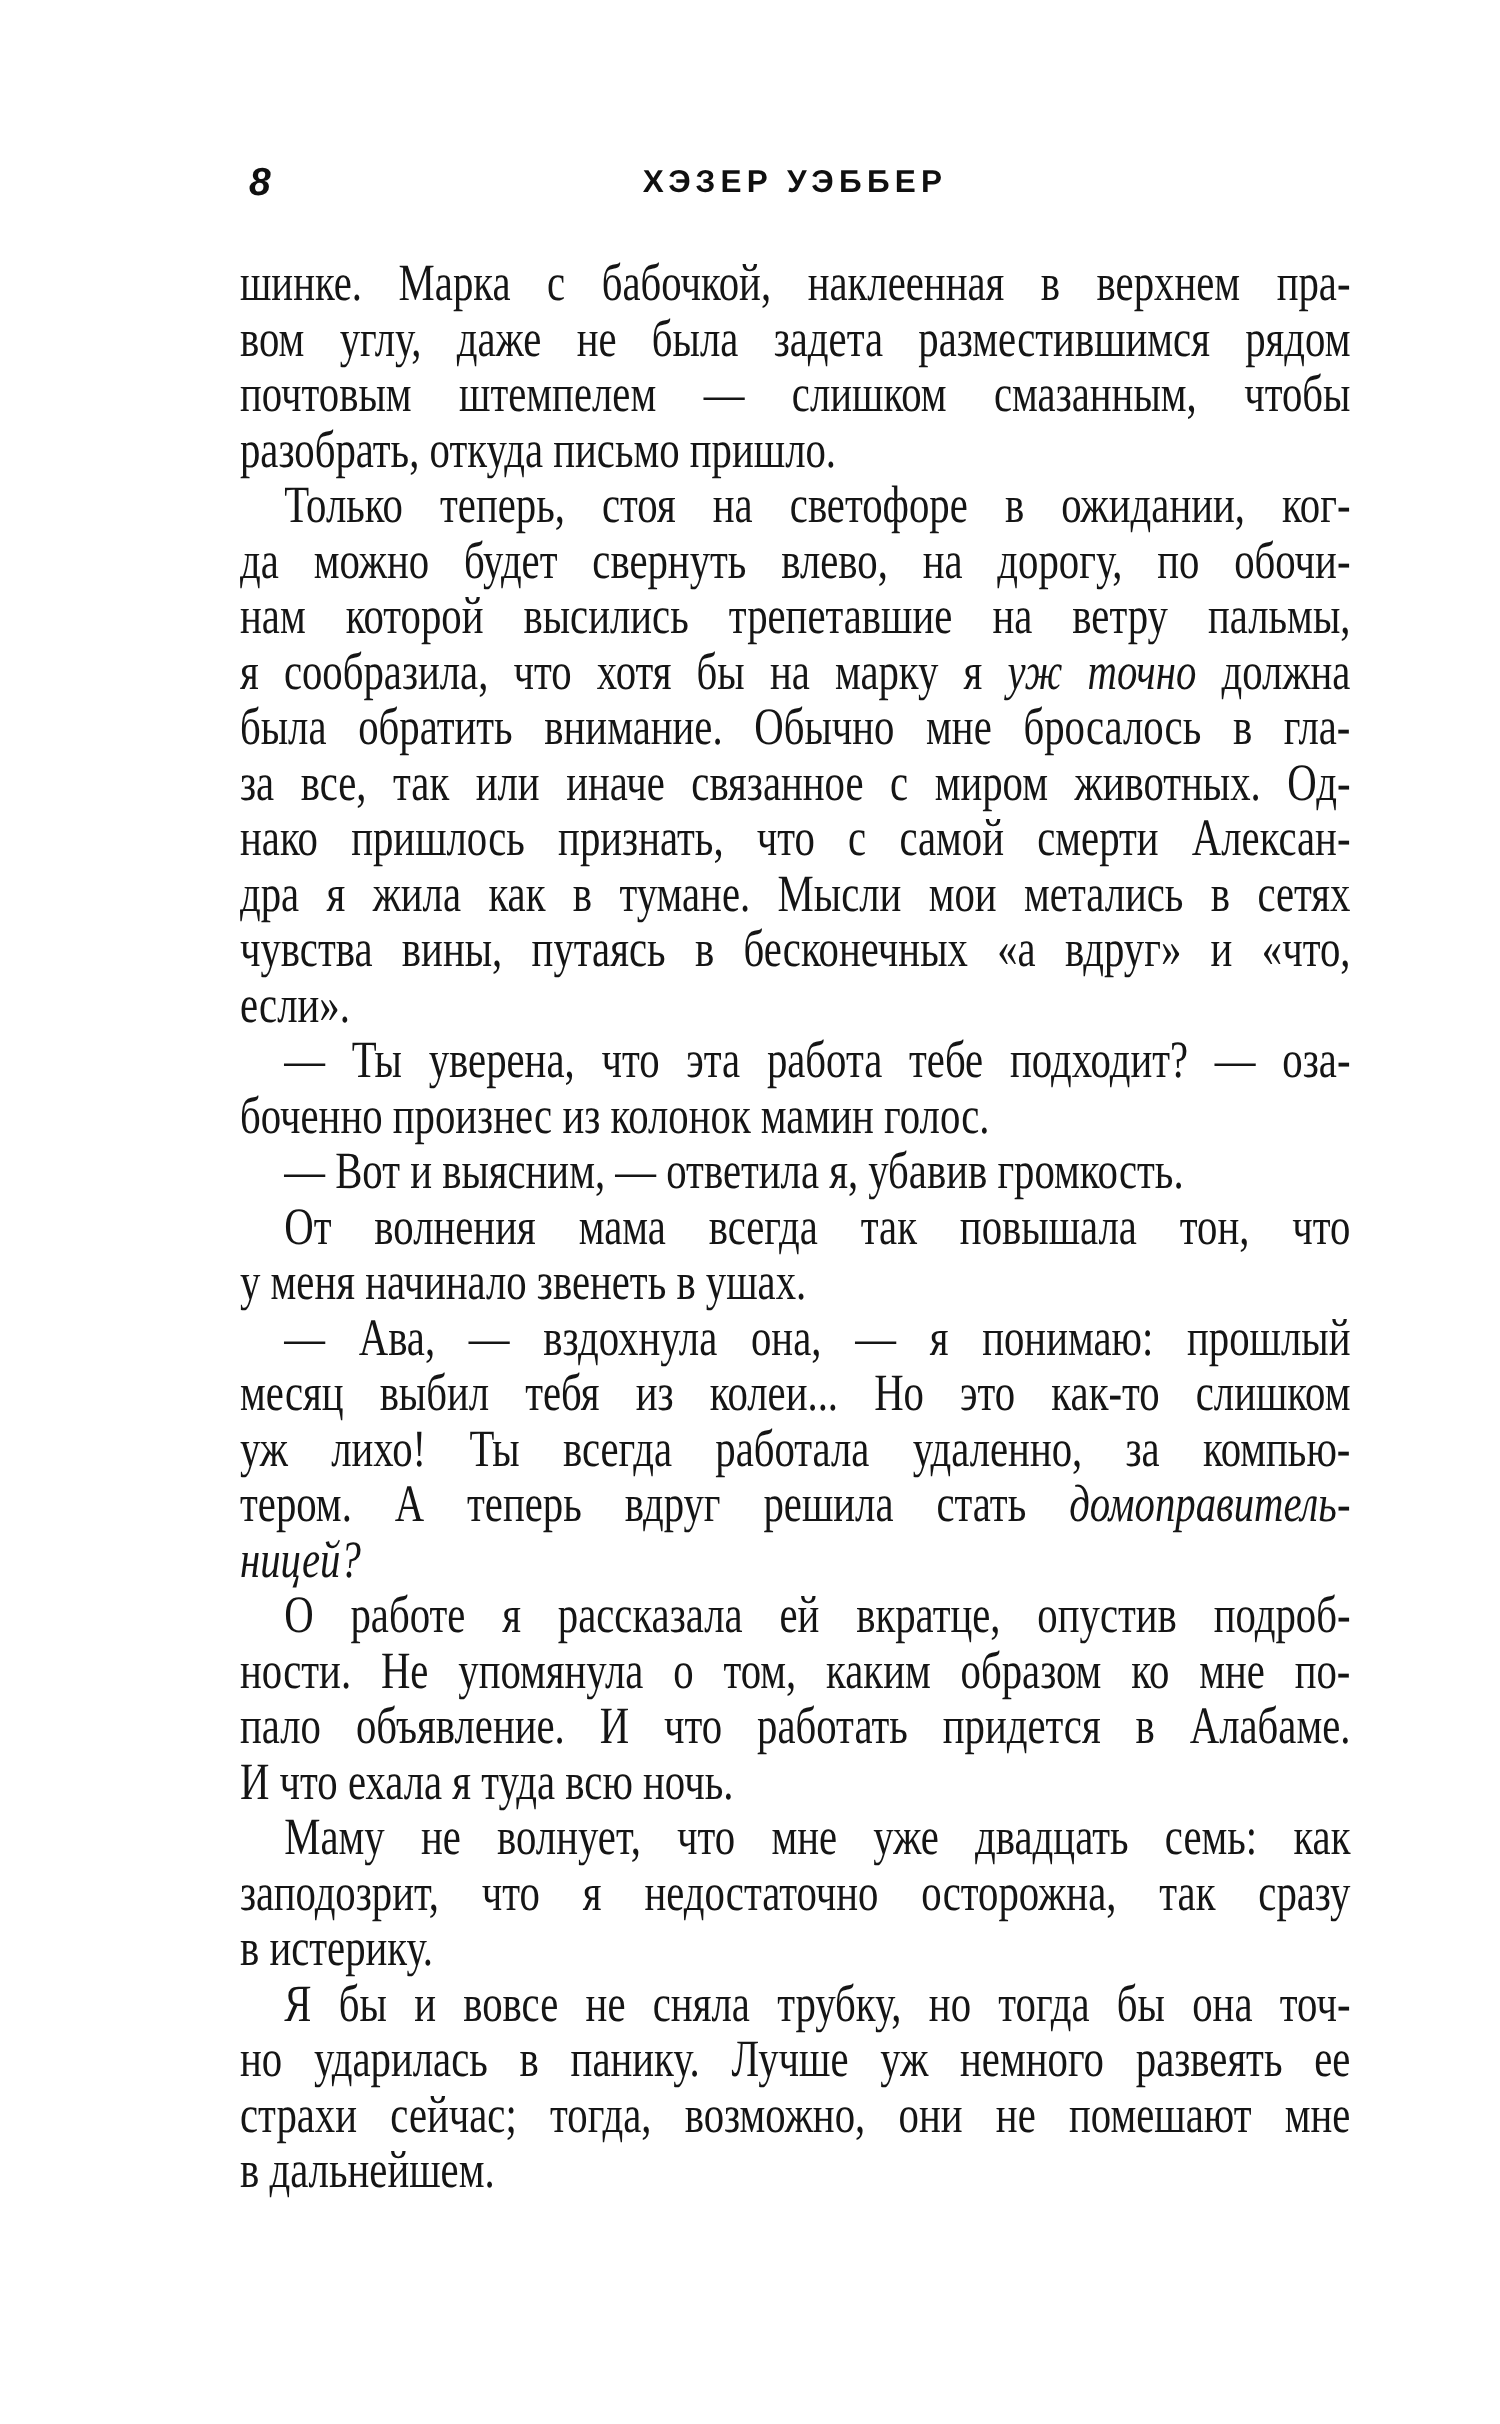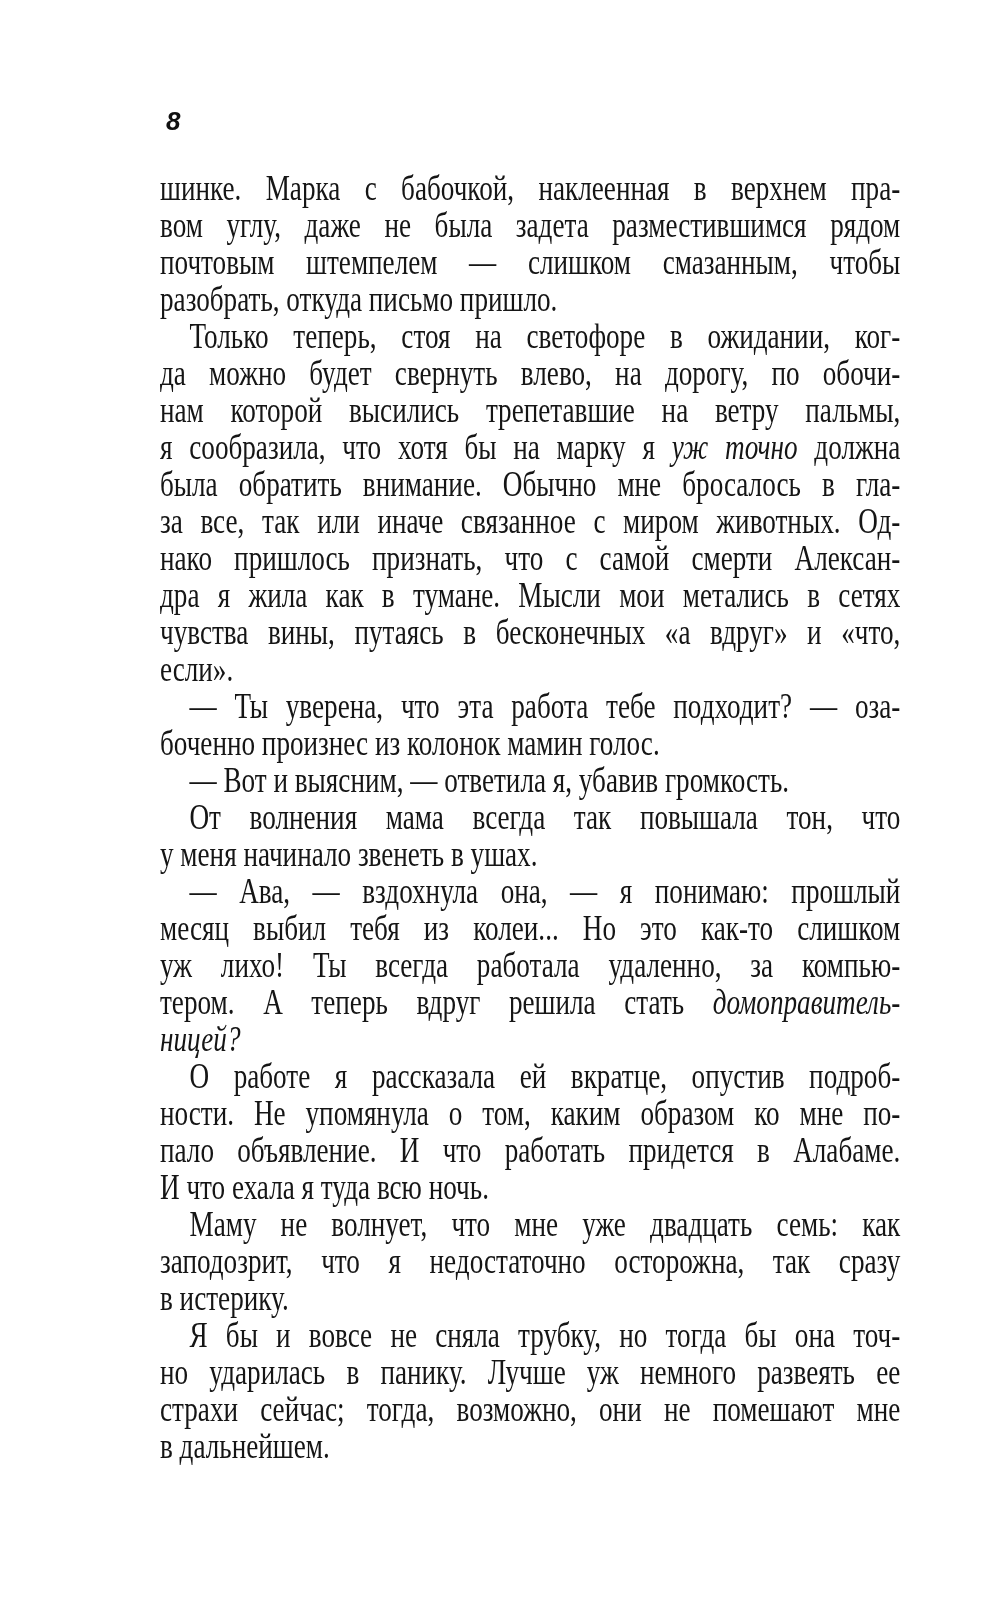--- a/index.html
+++ b/index.html
@@ -84,20 +84,21 @@
   .it {
     font-style: italic;
   }
 </style>
 </head>
 <body>
 
 <div class="page">
   <header class="running-header">
     <span class="page-num">8</span>
+    <span class="running-head">ХЭЗЕР УЭББЕР</span>
   </header>
 
   <main class="text-block">
       <div class="para">
         <div class="line"><span>шинке. Марка с бабочкой, наклеенная в верхнем пра-</span></div>
         <div class="line"><span>вом углу, даже не была задета разместившимся рядом</span></div>
         <div class="line"><span>почтовым штемпелем — слишком смазанным, чтобы</span></div>
         <div class="line last"><span>разобрать, откуда письмо пришло.</span></div>
       </div>
       <div class="para">

